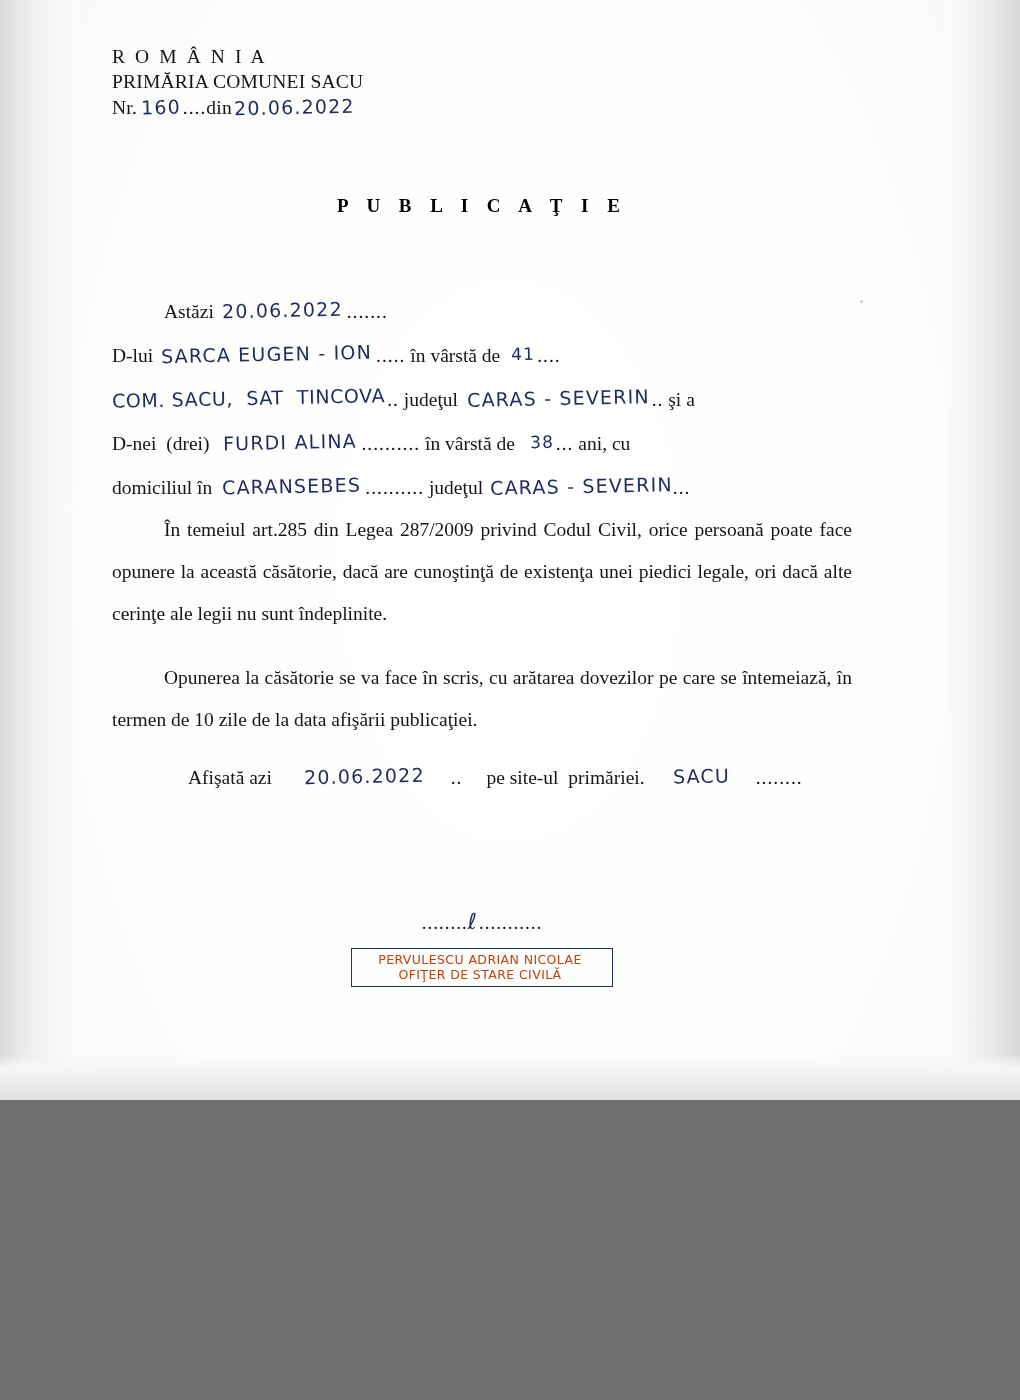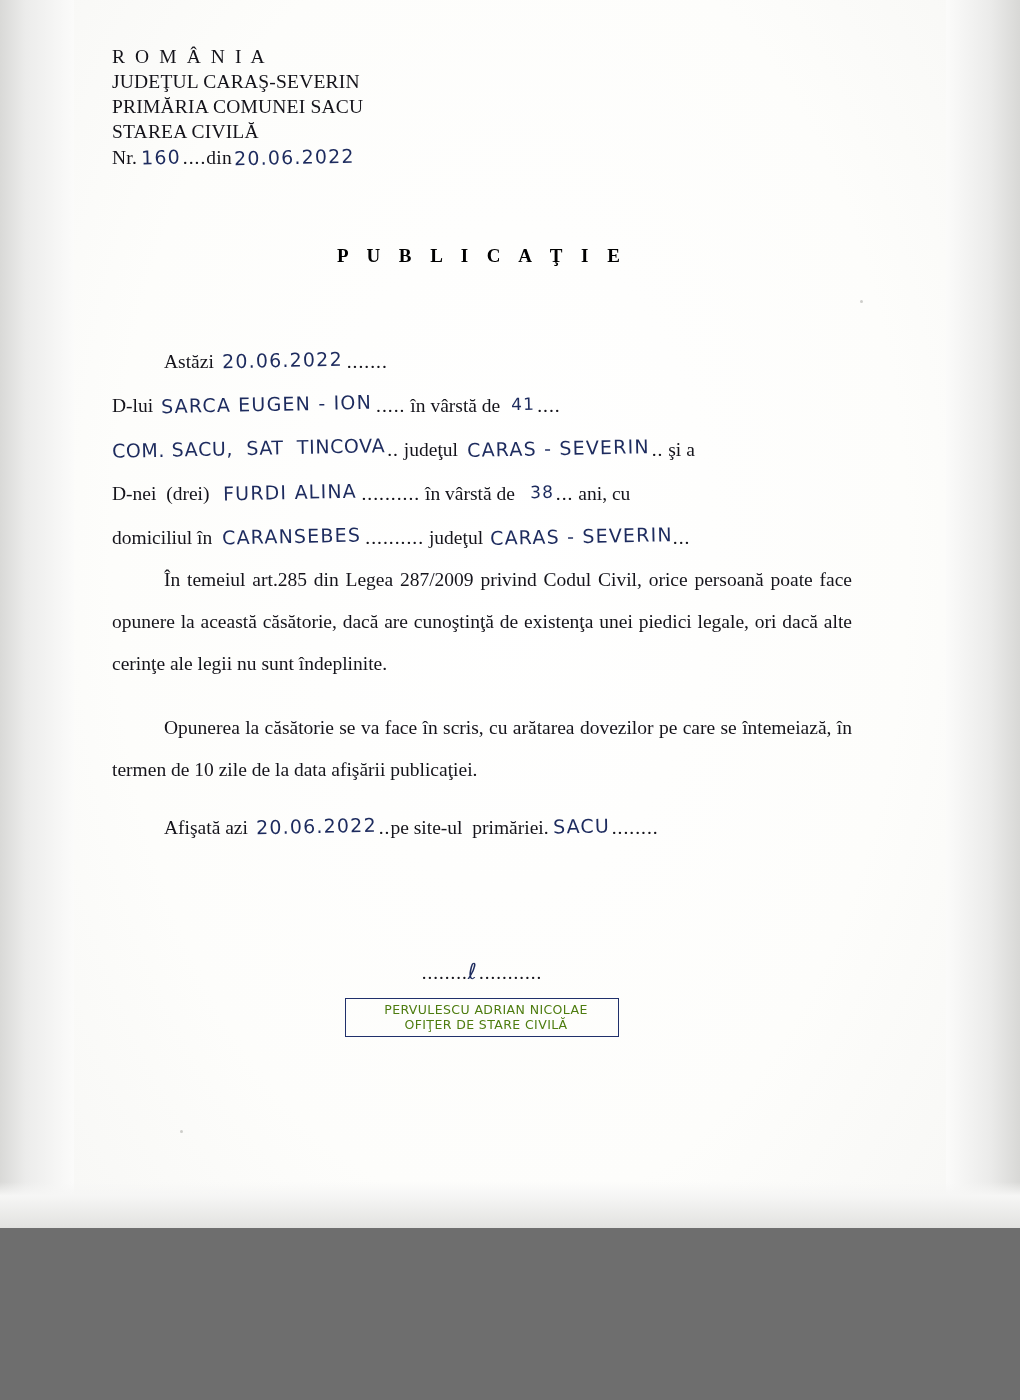--- a/index.html
+++ b/index.html
@@ -6,21 +6,21 @@
     margin: 0;
     padding: 0;
     background: #6e6e6e;
   }
   body {
     font-family: "Liberation Serif", serif;
   }
   .page {
     position: relative;
     width: 1020px;
-    height: 1228px;
+    height: 1100px;
     background: #ffffff;
     overflow: hidden;
   }
   
   .paper {
     position: absolute;
     left: 0; top: 0;
     width: 1020px; height: 1400px;
     background:
       radial-gradient(ellipse at 50% 40%, #ffffff 0%, #fdfdfb 55%, #f4f4f2 100%);
@@ -125,24 +125,24 @@
   .sig-scribble {
     font-family: "DejaVu Sans", sans-serif;
     color: #1d2b5e;
     font-size: 22px;
     letter-spacing: 2px;
   }
   .stamp {
     margin: 14px auto 0 auto;
     width: 256px;
     border: 1.5px solid #20306b;
-    padding: 3px 4px 4px 12px;
+    padding: 3px 4px 4px 0;
     text-align: center;
     font-family: "DejaVu Sans", sans-serif;
-    color: #4d7c0f;
+    color: #c2410c;
     font-size: 12.5px;
     line-height: 15px;
     letter-spacing: 0.4px;
   }
   .speck {
     position: absolute;
     width: 3px; height: 3px;
     background: #b9b9b5;
     border-radius: 50%;
     opacity: .7;
@@ -158,23 +158,21 @@
   <div class="edge-bottom"></div>
 
   <div class="speck" style="left:180px;top:1130px;"></div>
   <div class="speck" style="left:106px;top:1340px;"></div>
   <div class="speck" style="left:860px;top:300px;"></div>
 
   <div class="content">
 
     <div class="header-block">
       <div class="l1">R O M Â N I A</div>
-      <div>JUDEŢUL CARAŞ-SEVERIN</div>
       <div>PRIMĂRIA COMUNEI  SACU</div>
-      <div>STAREA  CIVILĂ</div>
       <div class="nr-line">
         <span>Nr.</span>
         <span class="hand" style="margin:0 2px 1px 4px;">160</span>
         <span class="dots">....</span>
         <span>din</span>
         <span class="hand" style="margin:0 0 1px 2px;">20.06.2022</span>
       </div>
     </div>
 
     <div class="title">P U B L I C A Ţ I E</div>
@@ -226,21 +224,21 @@
       </div>
 
       <p class="para" style="margin-top:0;">
         <span class="indent"></span><span>În temeiul art.285 din Legea 287/2009 privind Codul Civil, orice persoană poate face opunere la această căsătorie, dacă are cunoştinţă de existenţa unei piedici legale, ori dacă alte cerinţe ale legii nu sunt îndeplinite.</span>
       </p>
 
       <p class="para" style="margin-top:22px;">
         <span class="indent"></span><span>Opunerea la căsătorie se va face în scris, cu arătarea dovezilor pe care se întemeiază, în termen de 10 zile de la data afişării publicaţiei.</span>
       </p>
 
-      <div class="row" style="margin-top:14px;">
+      <div class="row" style="margin-top:14px;gap:24px;">
         <span class="indent"></span>
         <span>Afişată azi</span>
         <span class="hand" style="margin:0 2px 2px 8px;">20.06.2022</span>
         <span class="dots">..</span>
         <span>pe site-ul  primăriei.</span>
         <span class="hand" style="margin:0 2px 2px 4px;">SACU</span>
         <span class="dots">........</span>
       </div>
     </div>
 

